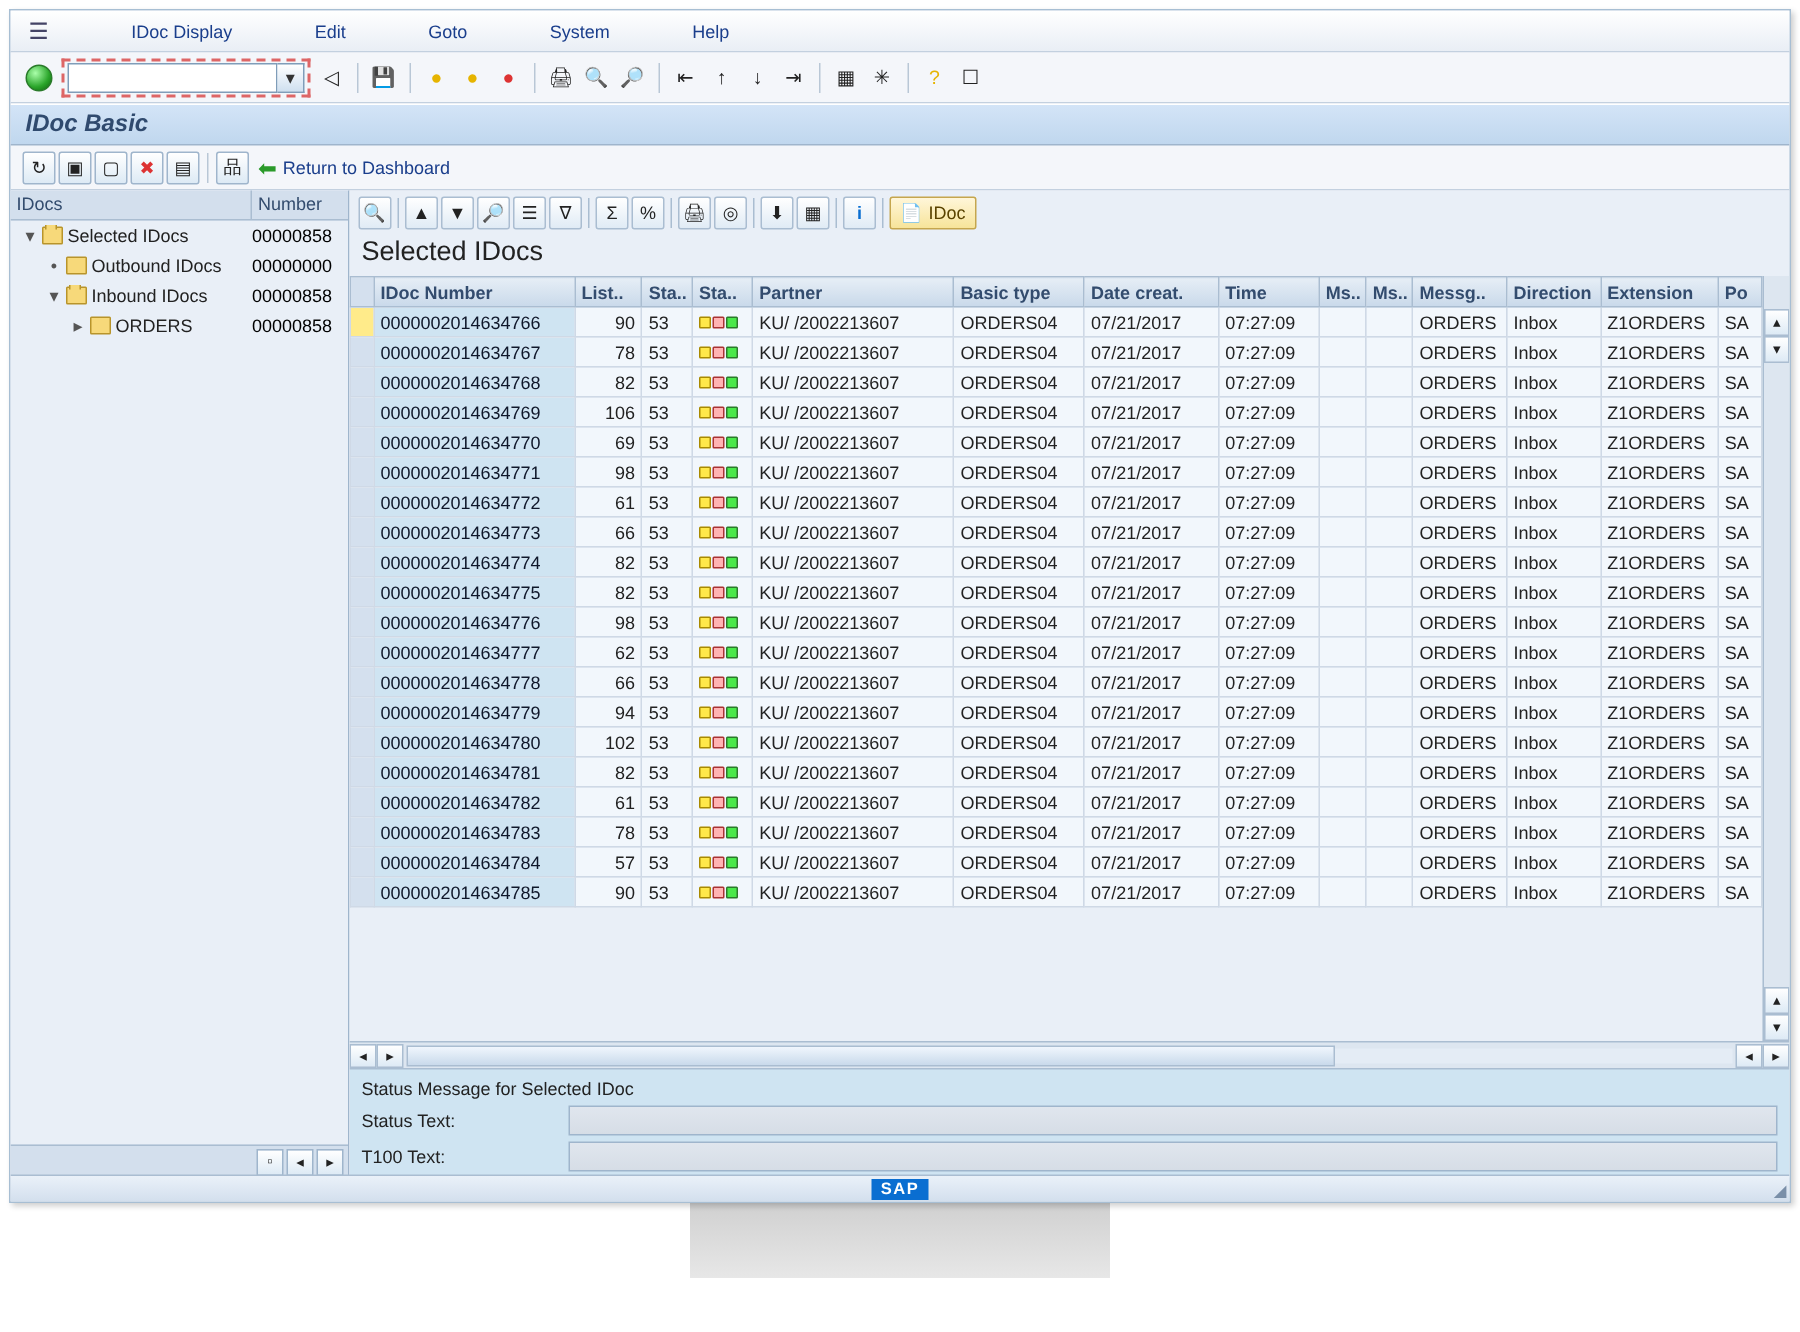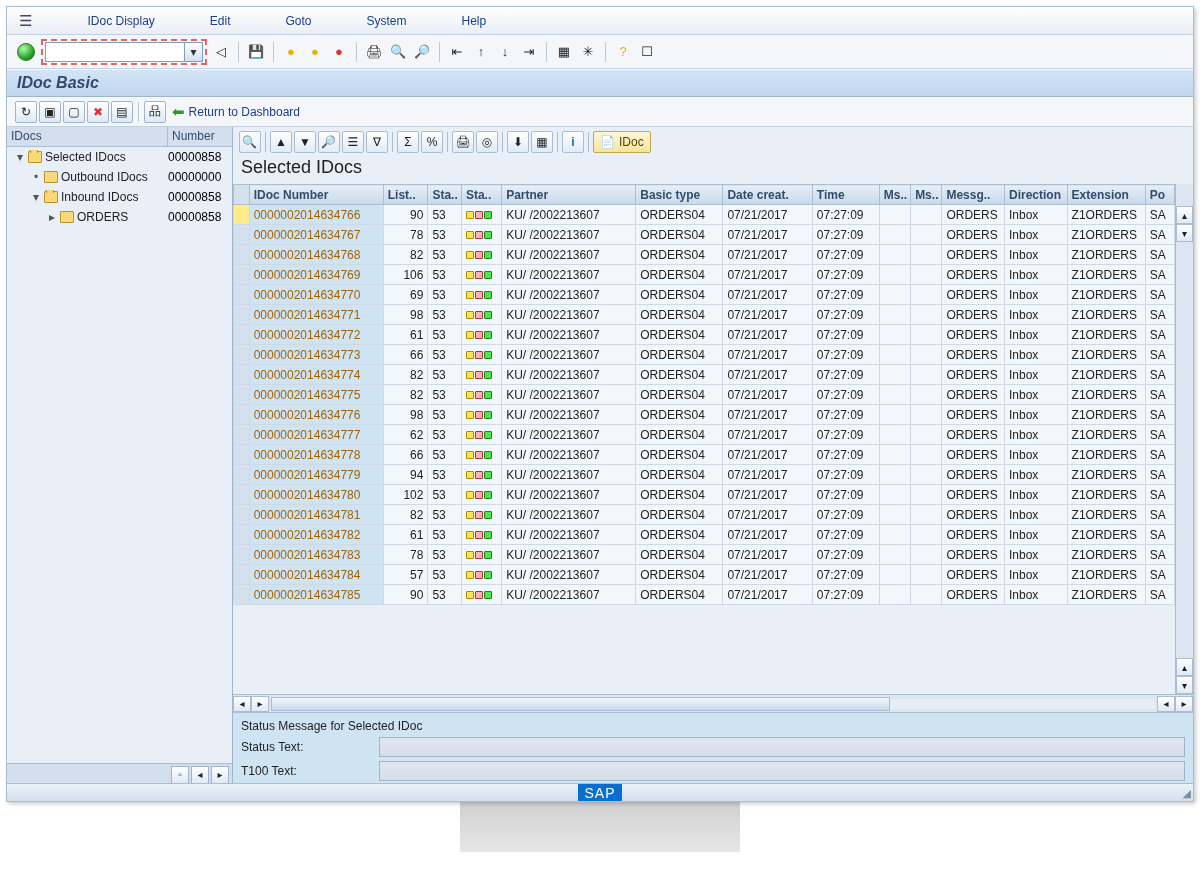--- a/index.html
+++ b/index.html
@@ -41,42 +41,42 @@
   .alv-toolbar { display:flex; align-items:center; gap:2px; padding:4px 6px; height:30px;}
   .alv-ico { width:22px;height:22px; border:1px solid #aabdd1; background:linear-gradient(to bottom,#fff,#e0ebf5); display:flex;align-items:center;justify-content:center; border-radius:2px; font-size:12px;}
   .alv-sep { width:1px;height:20px; background:#aabdd1; margin:0 2px;}
   .alv-chip { height:22px; border:1px solid #c5a64e; background:linear-gradient(to bottom,#fff6d9,#f7e49a); display:flex;align-items:center; gap:4px; padding:0 6px; border-radius:2px; color:#5a4300;}
   .sub-title { font-size:18px; color:#222; padding:0 8px 6px 8px;}
   .grid-wrap { position:relative; flex:1; overflow:hidden; display:flex;}
   .grid { flex:1; overflow:hidden; position:relative;}
   table.alv { border-collapse:collapse; width:100%; table-layout:fixed;}
   table.alv th { background:linear-gradient(to bottom,#e6eef6,#c9d9ea); border:1px solid #aabdd1; font-weight:bold; color:#334c6e; padding:2px 4px; height:20px; overflow:hidden; text-align:left; white-space:nowrap;}
   table.alv td { border:1px solid #cfd9e6; padding:2px 4px; height:20px; white-space:nowrap; overflow:hidden; background:#f2f7fc;}
-  table.alv td.idoc { color:#a16207; }
+  table.alv td.idoc { color:#0f172a; }
   table.alv tr.selected td:first-child { background:#ffeb8a;}
   table.alv td.lightblue { background:#cfe4f2;}
   table.alv th.rh { width:14px; background:#d4e0ee;}
   table.alv td.rh { width:14px; background:#d4e0ee;}
   .status-cell { display:flex; align-items:center; gap:1px;}
   .sc-y { width:8px;height:8px;border:1px solid #a98a00;background:#ffe84a;border-radius:1px;}
   .sc-r { width:8px;height:8px;border:1px solid #a33;background:#ffb3b3;border-radius:1px;}
   .sc-g { width:8px;height:8px;border:1px solid #2a7a2a;background:#4ae84a;border-radius:1px;}
   .grid-scroll-v { width:18px; background:#dde6f0; border-left:1px solid #aabdd1; display:flex; flex-direction:column; padding-top:22px;}
   .gsv-btn { height:18px; border:1px solid #aabdd1; background:linear-gradient(to bottom,#fff,#ddeaf5); display:flex;align-items:center;justify-content:center; font-size:10px;}
   .gsv-track { flex:1;}
   .grid-scroll-h { height:18px; background:#dde6f0; border-top:1px solid #aabdd1; display:flex; align-items:center;}
   .gsh-btn { width:18px;height:16px; border:1px solid #aabdd1; background:linear-gradient(to bottom,#fff,#ddeaf5); display:flex;align-items:center;justify-content:center;font-size:10px;}
   .gsh-track { flex:1; height:10px; background:#e4ecf5; margin:0 2px; position:relative;}
   .gsh-thumb { position:absolute; left:0; width:70%; top:-2px; bottom:-2px; background:linear-gradient(to bottom,#f0f6fd,#c9daeb); border:1px solid #aabdd1;}
   .status-area { padding:6px 8px 4px 8px; background:#cfe4f2; border-top:1px solid #aabdd1;}
   .stat-row { display:flex; align-items:center; gap:28px; margin-top:4px;}
   .stat-row .lbl { width:110px; color:#222;}
   .stat-inp { flex:1; height:20px; background:linear-gradient(to bottom,#e0e6ee,#d6dde6); border:1px solid #9fb5cc;}
   .window-footer { height:18px; position:absolute; bottom:0; left:0; right:0; background:linear-gradient(to bottom,#eaf1f9,#d3dfed); border-top:1px solid #aabdd1; display:flex; align-items:center; justify-content:center;}
-  .sap-logo { background:#0a6ed1; color:#fff; font-weight:normal; font-size:14px; padding:1px 6px; letter-spacing:1px; }
+  .sap-logo { background:#0a6ed1; color:#fff; font-weight:bold; font-size:11px; padding:1px 6px; letter-spacing:1px; }
   .corner { position:absolute; right:2px; bottom:1px; color:#7a8fa8; font-size:11px;}
   .monitor-base { height:80px; display:flex; justify-content:center;}
   .monitor-base .stand { width:280px; background:linear-gradient(to bottom,#d0d0d0,#e7e7e7); height:50px; margin-top:0px;}
   .td-right { text-align:right;}
 </style>
 </head>
 <body>
 
 <div class="outer-wrap">
   <div class="window">

